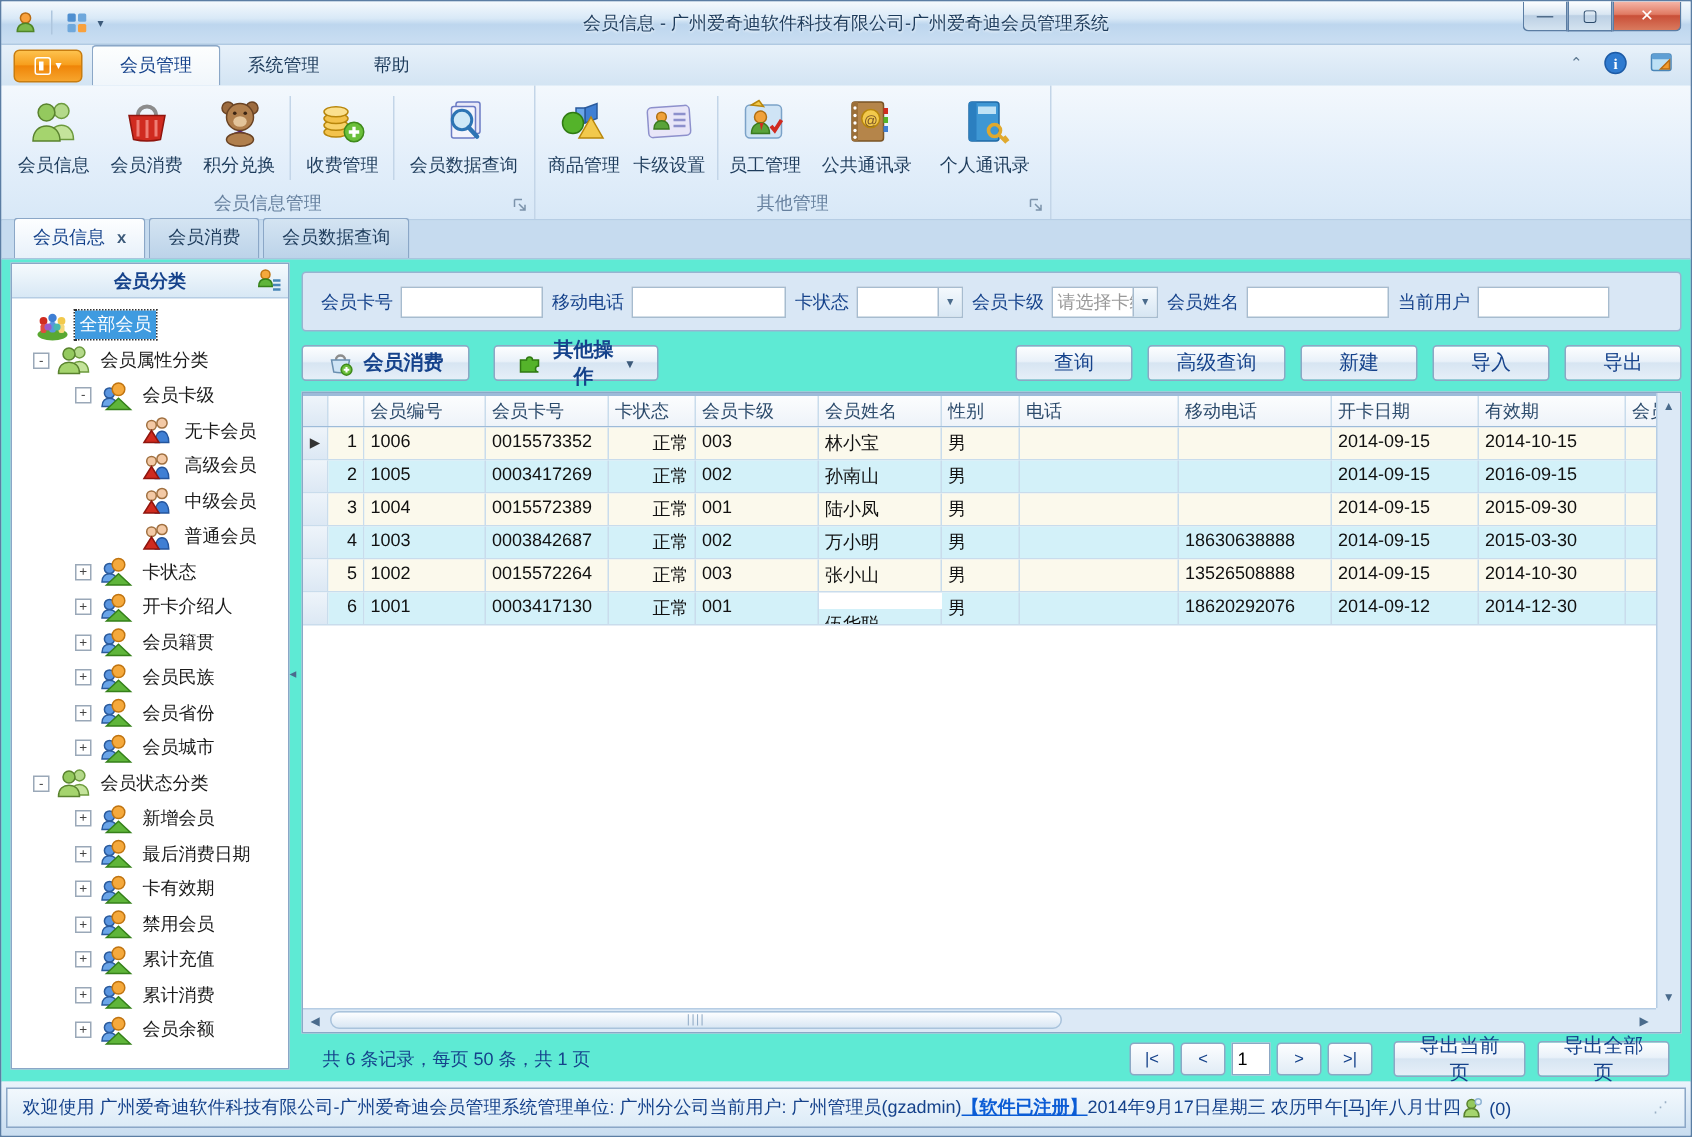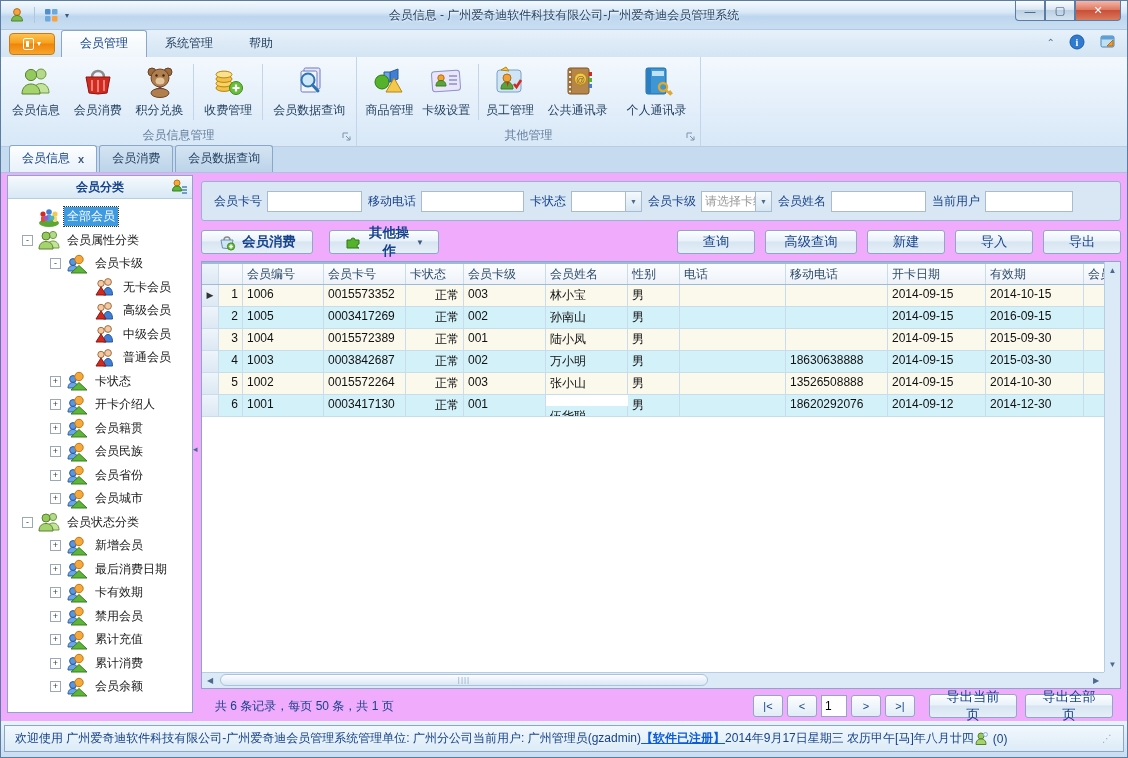--- a/index.html
+++ b/index.html
@@ -53,21 +53,21 @@
 
   
   .docbar { position:absolute; top:146px; left:0; right:0; height:26px; background:#c6dbef;
     display:flex; align-items:flex-end; padding-left:8px; border-bottom:1px solid #a9c5de; }
   .doc-tab { padding:4px 12px 5px; margin-right:2px; border:1px solid #8ba7c7; border-bottom:none;
     border-radius:3px 3px 0 0; background:linear-gradient(#d4e4f2,#bcd3e9); color:#1e3c5c; display:flex; gap:8px; align-items:center; }
   .doc-tab.active { background:linear-gradient(#fdfeff,#e8f1fa); color:#15428b; }
   .doc-close { color:#3c5a7a; font-weight:bold; font-size:11px; }
 
   
-  .main { position:absolute; top:172px; left:0; right:0; bottom:36px; background:#f0abfc; }
+  .main { position:absolute; top:172px; left:0; right:0; bottom:36px; background:#5eead4; }
 
   
   .sidebar { position:absolute; left:6px; top:2px; width:186px; bottom:8px; background:#fff; border:1px solid #8ba7c7; }
   .side-head { height:23px; background:linear-gradient(#f5fafd,#d8e8f5); border-bottom:1px solid #b6cde4;
     display:flex; align-items:center; justify-content:center; position:relative; color:#15428b; font-weight:bold; }
   .side-head .ic { position:absolute; right:4px; top:2px; }
   .tree { padding-top:6px; overflow:hidden; height:calc(100% - 30px); }
   .tree-row { height:23.5px; display:flex; align-items:center; white-space:nowrap; }
   .toggle { width:11px; height:11px; border:1px solid #9aa8b8; background:#fff; font-size:9px; line-height:9px;
     text-align:center; color:#444; margin-right:4px; flex:none; }
@@ -372,21 +372,21 @@
         <span>会员分类</span>
         <span class="ic">
             <svg width="18" height="18" viewBox="0 0 18 18">
               <circle cx="7" cy="5" r="3" fill="#f5a93c" stroke="#c07410"></circle>
               <path d="M2.5 13 c0-3.5 2-5 4.5-5 s4.5 1.5 4.5 5z" fill="#5fb53a" stroke="#35801a"></path>
               <path d="M12 9 h5 M12 12 h5 M12 15 h5" stroke="#4a86b8" stroke-width="1.6"></path>
             </svg>
           </span>
       </div>
       <div class="tree" id="tree">
-          <div class="tree-row selected" style="padding-left: 14px;">
+          <div class="tree-row selected" style="">
             <span class="tnolabel"></span>
             <span class="ic">
               <svg width="24" height="22" viewBox="0 0 24 22">
                 <ellipse cx="12" cy="17" rx="10" ry="4" fill="#5aa832"></ellipse>
                 <circle cx="6" cy="8" r="2.6" fill="#d02b20"></circle>
                 <rect x="4" y="10" width="4" height="6" rx="1.5" fill="#e04b40"></rect>
                 <circle cx="12" cy="6" r="2.8" fill="#3f7fd4"></circle>
                 <rect x="9.8" y="8.6" width="4.4" height="7" rx="1.5" fill="#5a95e0"></rect>
                 <circle cx="18" cy="8" r="2.6" fill="#f2c94c"></circle>
                 <rect x="16" y="10" width="4" height="6" rx="1.5" fill="#f5d878"></rect>

